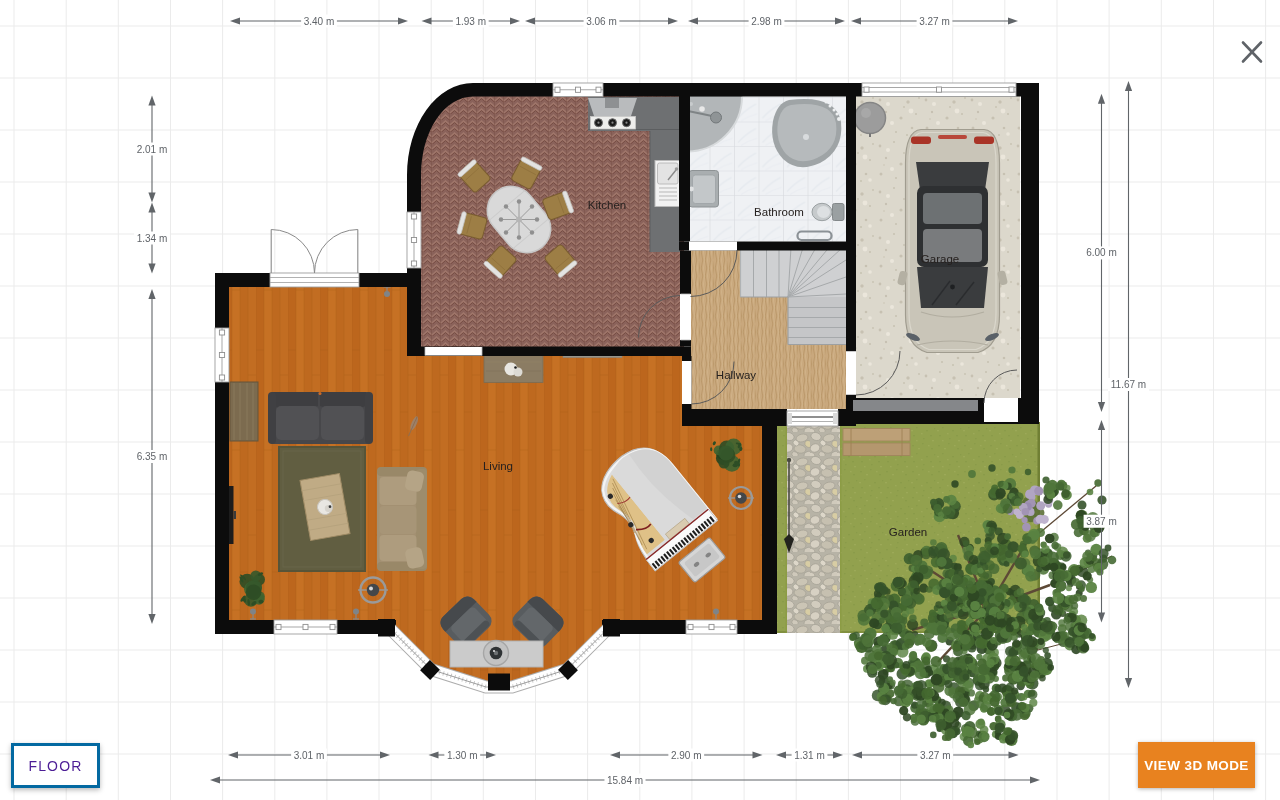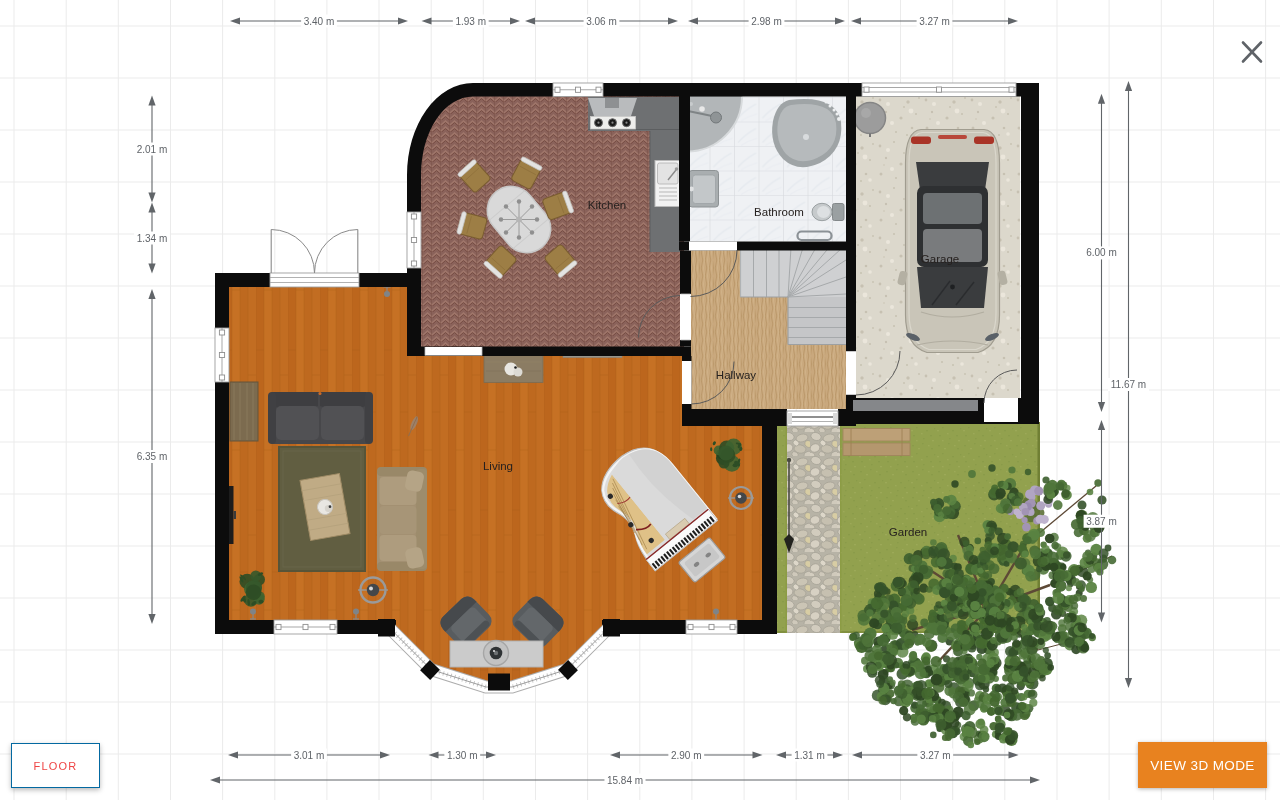--- a/index.html
+++ b/index.html
@@ -1,18 +1,18 @@
 <!DOCTYPE html>
 <html><head><meta charset="utf-8">
 <style>
 html,body{margin:0;padding:0;width:1280px;height:800px;overflow:hidden;background:#fff;font-family:"Liberation Sans",sans-serif}
 #wrap{position:relative;width:1280px;height:800px}
 .btn{position:absolute;display:flex;align-items:center;justify-content:center;box-sizing:border-box}
-#floorbtn{left:11px;top:743px;width:89px;height:45px;background:#fff;border:1px solid #0369a1;box-shadow:0 2px 5px rgba(0,0,0,.28);color:#ef4444;font-size:11px;letter-spacing:1.2px}
-#view3d{left:1138px;top:742px;width:129px;height:46px;background:#e8821f;color:#fff;font-weight:normal;font-size:13.5px;letter-spacing:.4px;box-shadow:0 1px 4px rgba(0,0,0,.3)}
+#floorbtn{left:11px;top:743px;width:89px;height:45px;background:#fff;border:3px solid #0369a1;box-shadow:0 2px 5px rgba(0,0,0,.28);color:#4c1d95;font-size:14px;letter-spacing:1.2px}
+#view3d{left:1138px;top:742px;width:117px;height:46px;background:#e8821f;color:#fff;font-weight:bold;font-size:13.5px;letter-spacing:.4px;box-shadow:0 1px 4px rgba(0,0,0,.3)}
 </style></head><body>
 <div id="wrap">
 <svg width="1280" height="800" viewBox="0 0 1280 800" xmlns="http://www.w3.org/2000/svg">
 
 <defs>
 <pattern id="wood" width="32" height="160" patternUnits="userSpaceOnUse">
 <rect width="32" height="160" fill="#bd671e"></rect>
 <rect x="0" width="8" height="160" fill="#bc661d"></rect>
 <rect x="8" width="8" height="160" fill="#c67124"></rect>
 <rect x="16" width="8" height="160" fill="#be691f"></rect>

